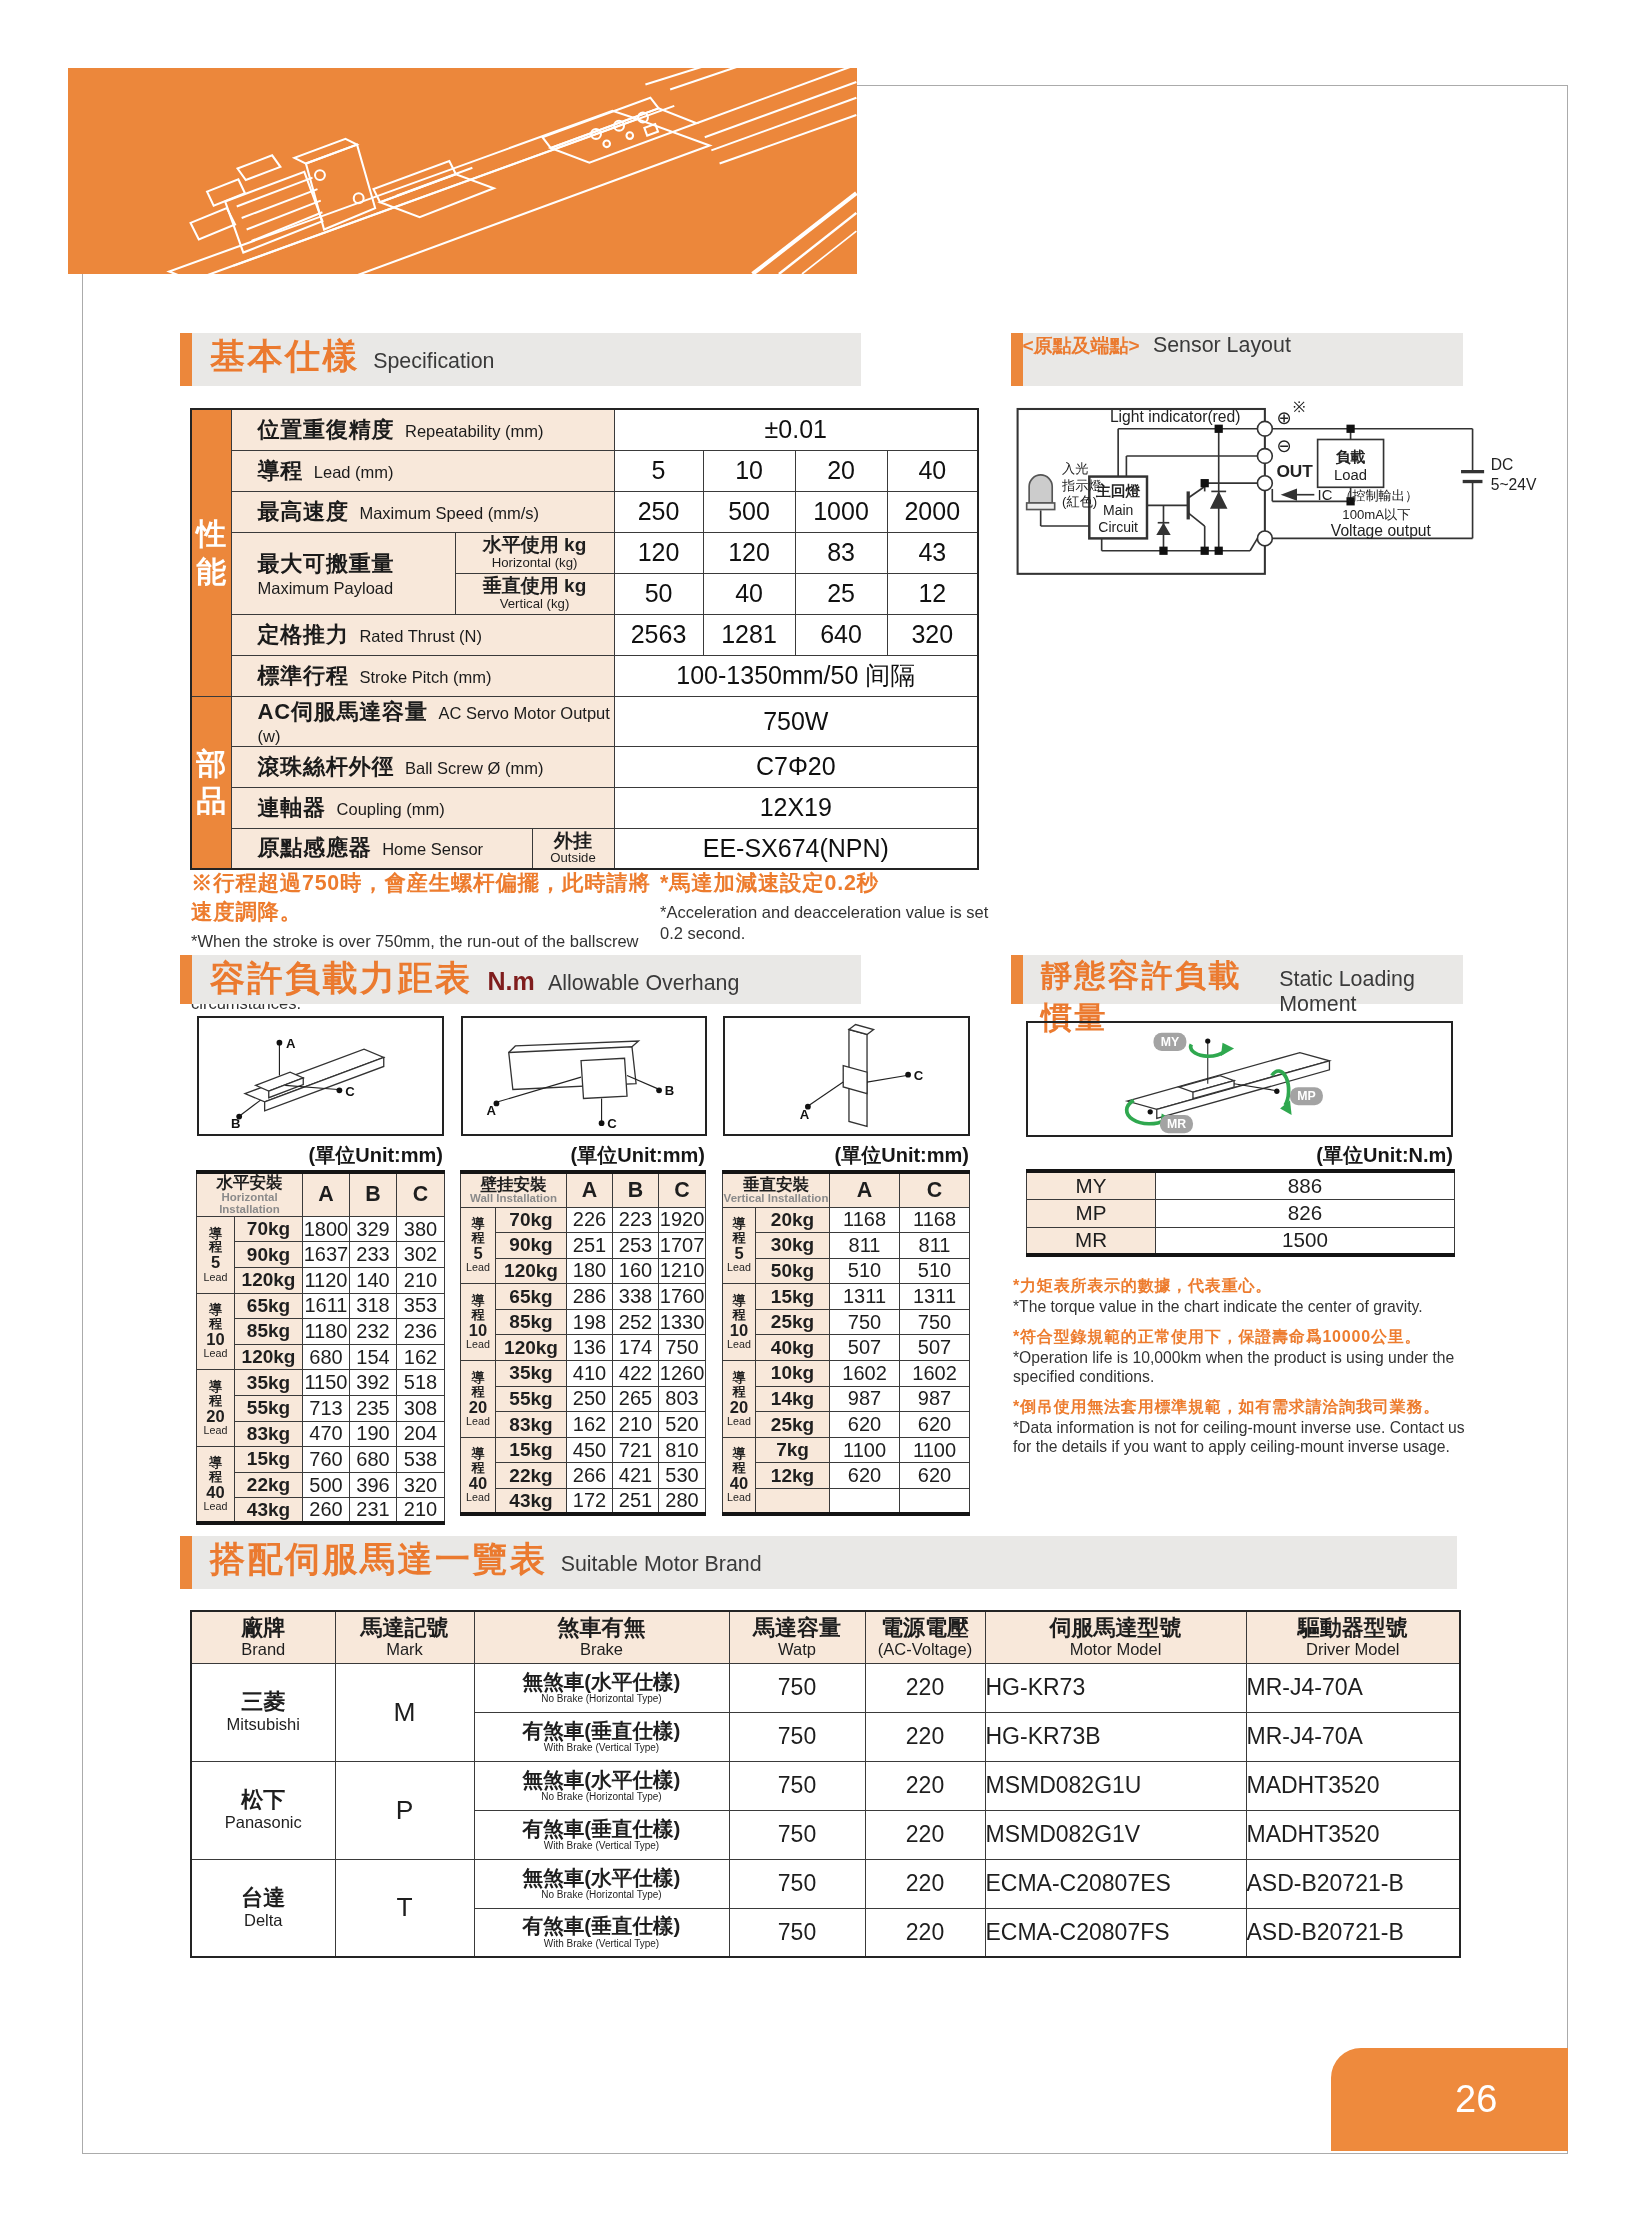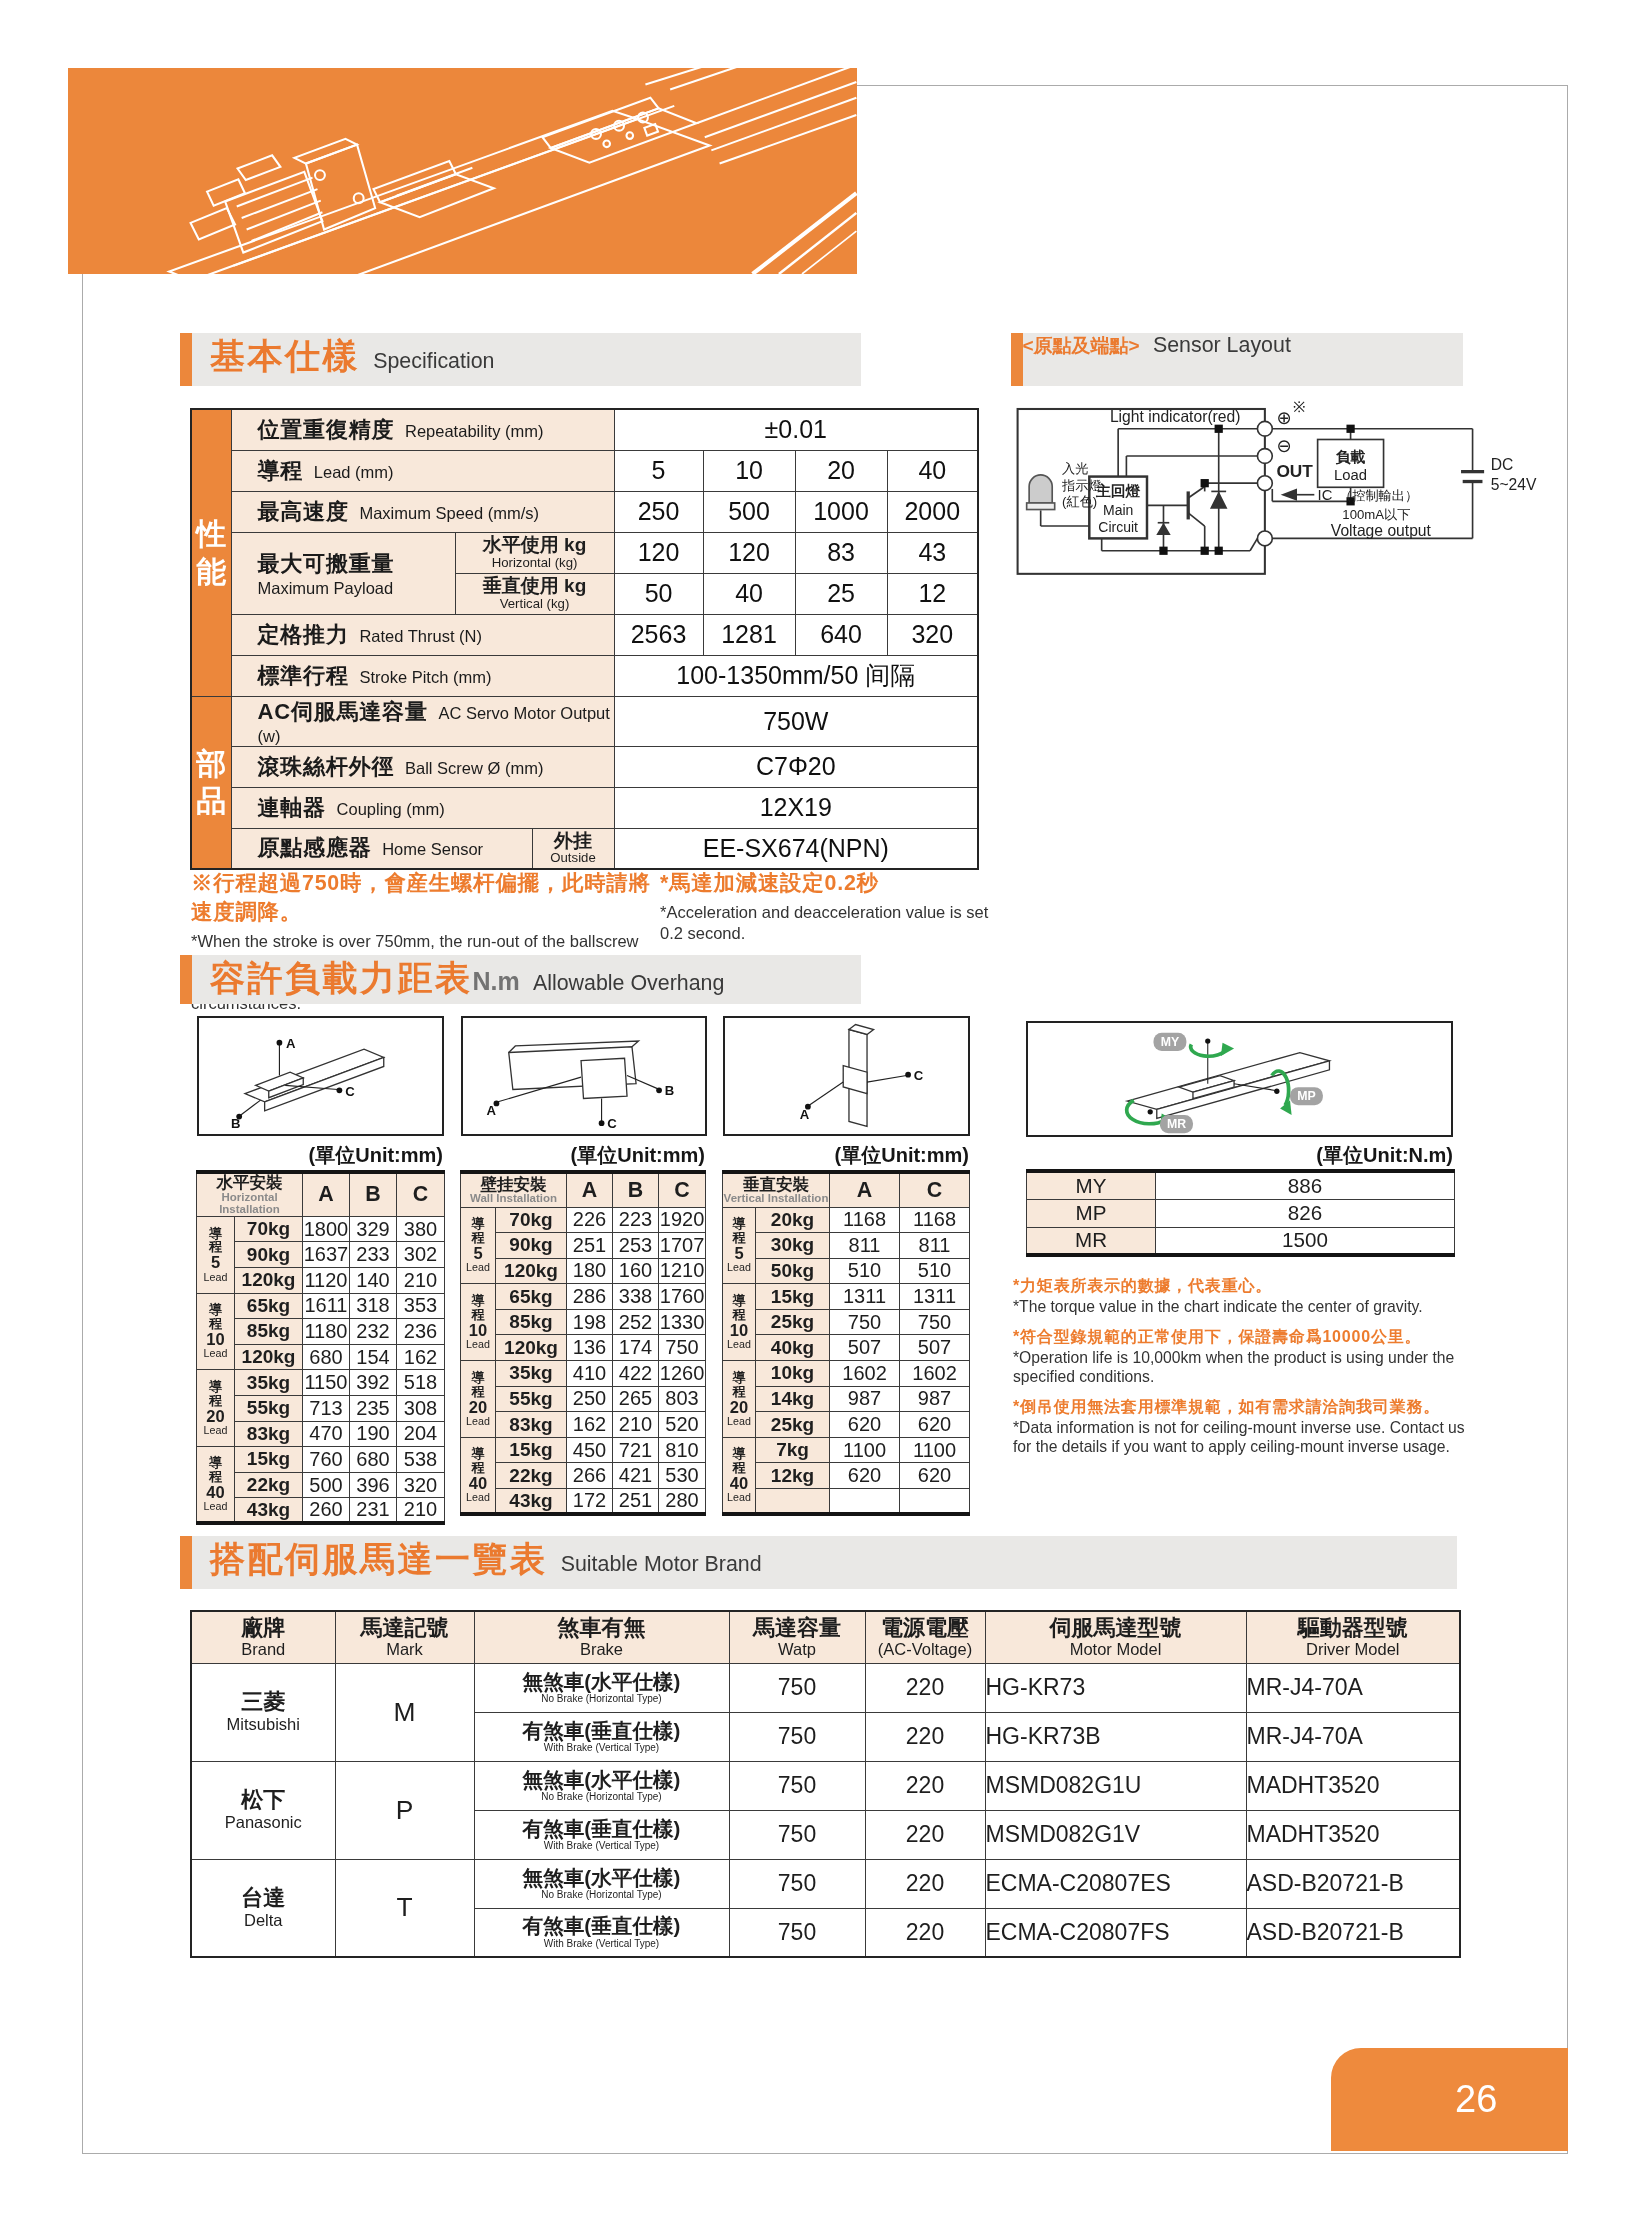--- a/index.html
+++ b/index.html
@@ -6,21 +6,21 @@
   .page{position:relative;width:1650px;height:2227px;background:#fff;overflow:hidden;
         font-family:"Liberation Sans",sans-serif;color:#1e1e1e;}
   .abs{position:absolute;}
   
   .frame{border:0.8px solid #ABABAB;}
   
   .sec{background:#E9E8E6;display:flex;align-items:baseline;}
   .sec .bar{position:absolute;left:0;top:0;width:11.5px;height:100%;background:#EC873B;}
   .sec .cjk{color:#EB7A2F;font-weight:bold;font-size:35px;letter-spacing:2.5px;margin-left:30px;}
   .sec .sub{color:#EB7A2F;font-weight:bold;font-size:19px;margin-left:11.5px;}
-  .sec .unit{color:#737373;font-size:25px;font-weight:bold;}
+  .sec .unit{color:#7f1d1d;font-size:25px;margin-left:15px;font-weight:bold;}
   .sec .en{color:#3a3a3a;font-size:21.4px;margin-left:13.2px;}
   
   table{border-collapse:collapse;table-layout:fixed;background:#fff;}
   td,th{padding:0;vertical-align:middle;}
   .peach{background:#F8E8DA;}
   
   .spec{border:2.5px solid #242424;width:786px;}
   .spec td{border:1.6px solid #3a3a3a;}
   .spec tr{height:41px;}
   .cell-band{background:#EC873B;color:#fff;text-align:center;}
@@ -355,20 +355,25 @@
     </svg>
   </div>
 
   <div class="abs sec" style="left:180px;top:955px;width:681px;height:49px;">
     <div class="bar"></div>
     <span class="cjk">容許負載力距表</span>
     <span class="unit">N.m</span>
     <span class="en">Allowable Overhang</span>
   </div>
 
+  <div class="abs sec" style="left:1011px;top:955px;width:452px;height:49px;">
+    <div class="bar"></div>
+    <span class="cjk" style="font-size:31px;">靜態容許負載慣量</span>
+    <span class="en">Static Loading Moment</span>
+  </div>
 
   <div class="abs" style="left:197px;top:1016px;width:247px;height:120px;border:2.5px solid #222;box-sizing:border-box;">
     <svg width="243" height="115" viewBox="0 0 294 140">
       <g stroke="#333" stroke-width="1.6" fill="#fff">
         <polygon points="55,92 200,38 224,48 79,102"></polygon>
         <polygon points="79,102 224,48 224,59 79,113"></polygon>
         <polygon points="68,82 110,66 126,73 84,89"></polygon>
         <polygon points="84,89 126,73 126,81 84,97"></polygon>
       </g>
       <g stroke="#222" stroke-width="1.4" fill="none">

